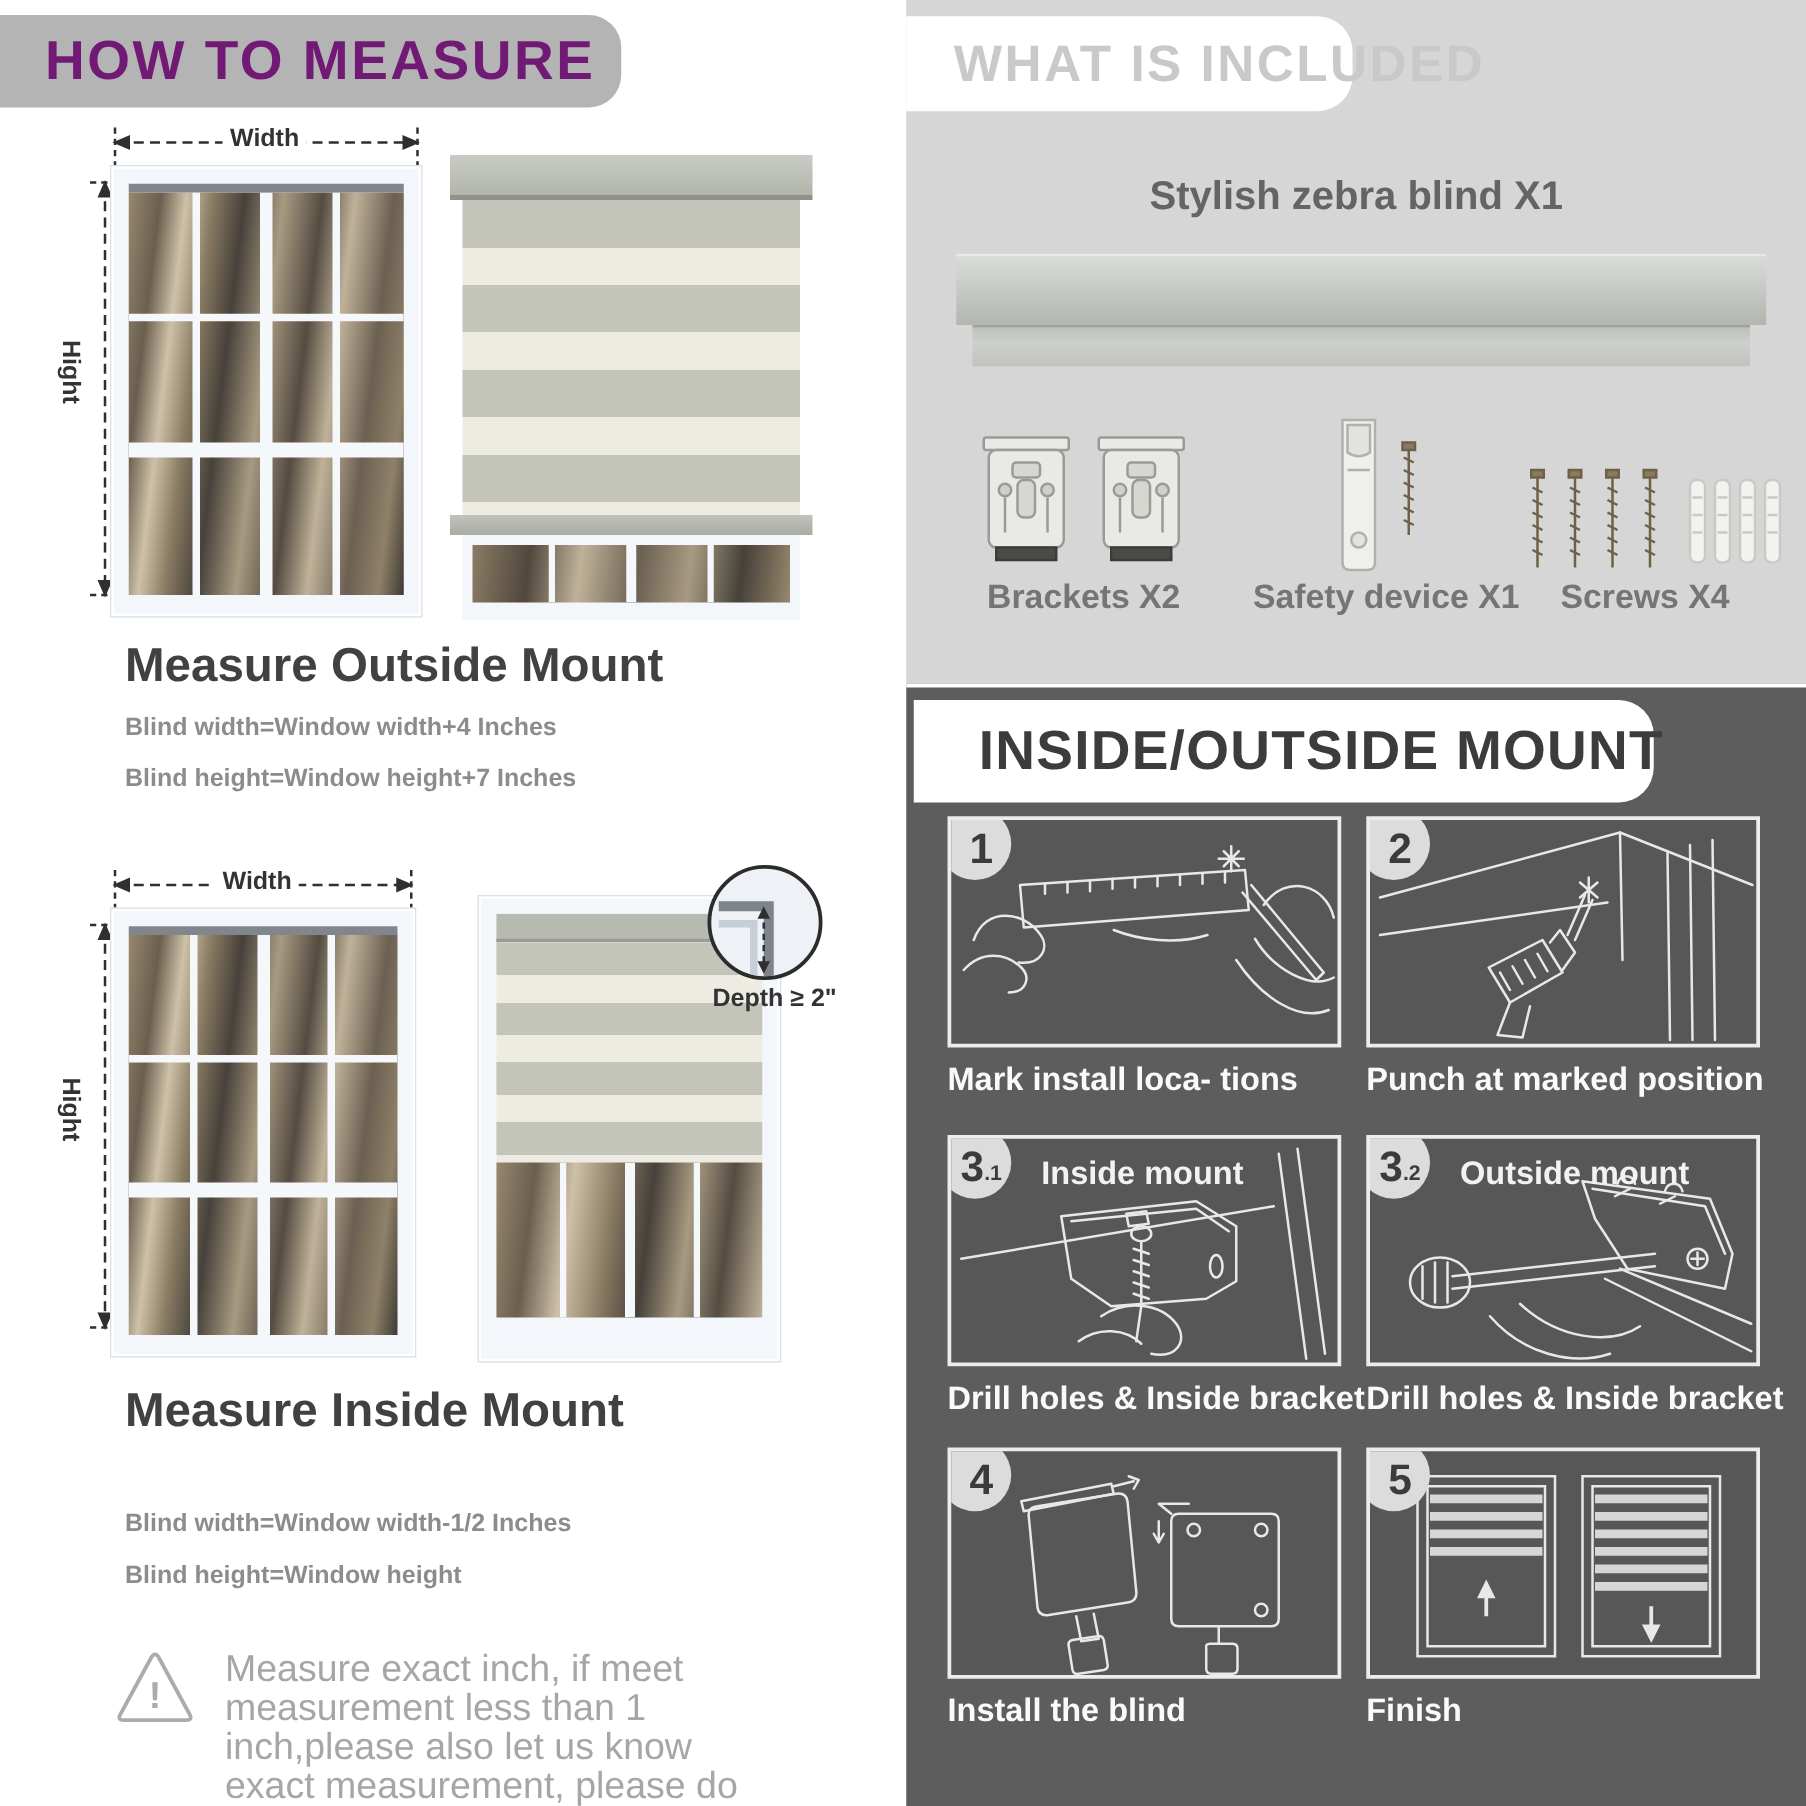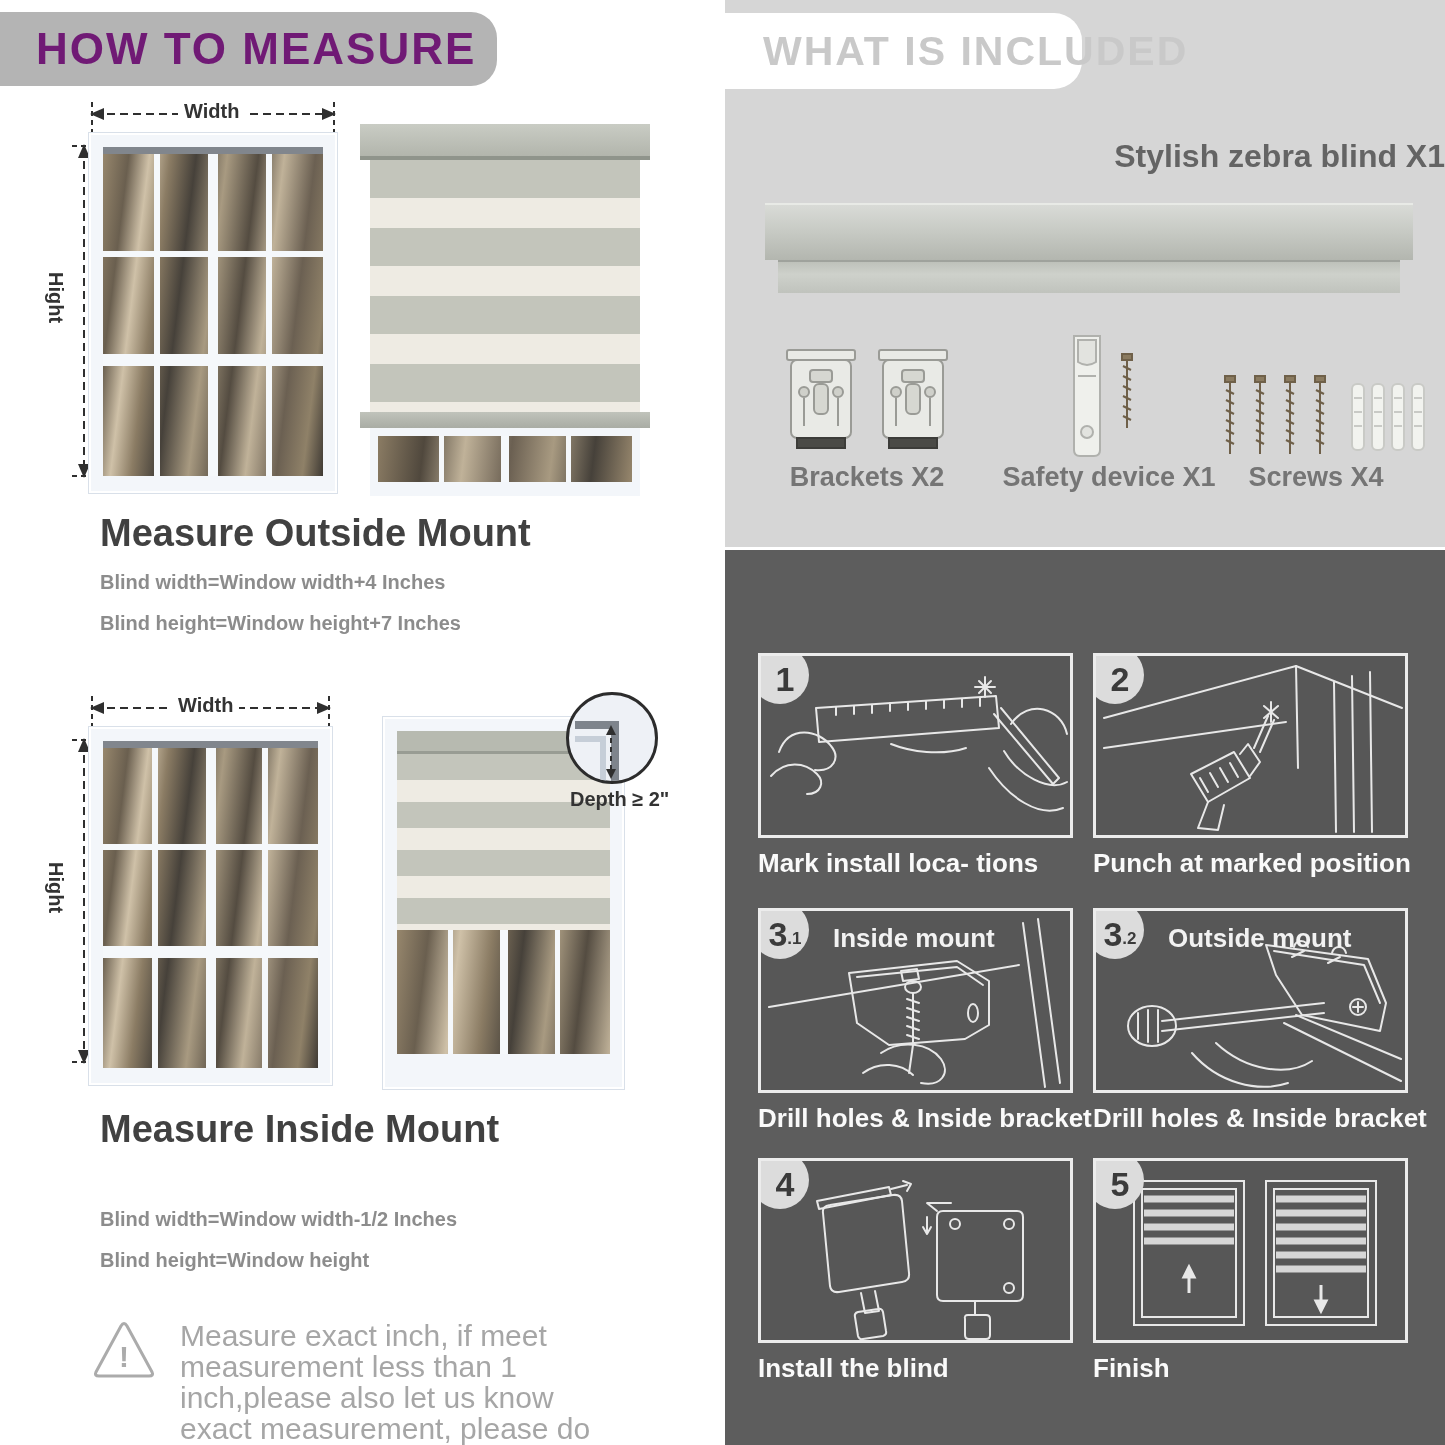--- a/index.html
+++ b/index.html
@@ -62,21 +62,21 @@
 
   .warn-text{font-size:30px;color:#a6a6a6;line-height:31px;font-weight:400;}
   .warn-glyph{font-size:30px;font-weight:700;color:#ababab;text-align:center;}
 
   
   .included{left:725px;top:0;width:720px;height:547px;background:#d6d6d6;}
   .pill{background:#ffffff;border-radius:0 28px 28px 0;}
   .included-title{left:0;top:13px;width:357px;height:76px;}
   .included-title span{display:block;line-height:76px;padding-left:38px;color:#c9c9c9;
                        font-size:41px;font-weight:700;letter-spacing:2px;white-space:nowrap;}
-  .blind-name{left:0;top:138px;width:720px;text-align:right;color:#646464;
+  .blind-name{left:0;top:138px;width:720px;text-align:center;color:#646464;
               font-size:32px;font-weight:700;}
   .prod-main{left:40px;top:203px;width:648px;height:57px;
              background:linear-gradient(180deg,#dadcd8 0%,#c7cac4 50%,#b3b6af 100%);
              box-shadow:inset 0 2px 0 #e8eae6;}
   .prod-lower{left:53px;top:260px;width:622px;height:33px;
              background:linear-gradient(180deg,#bec1ba 0%,#ced1cb 40%,#c0c3bd 100%);
              border-top:2px solid #9fa29c;box-sizing:border-box;}
   .item-caption{font-size:27px;font-weight:700;color:#757575;text-align:center;}
 
   
@@ -309,20 +309,23 @@
             <line x1="2" y1="14" x2="10" y2="14"></line>
             <line x1="2" y1="28" x2="10" y2="28"></line>
             <line x1="2" y1="42" x2="10" y2="42"></line>
           </g>
       </g>
     </svg>
     <div class="abs item-caption" style="left:506px;top:462px;width:170px;">Screws X4</div>
   </div>
 
   <div class="abs mount">
+    <div class="abs pill mount-title">
+      <span>INSIDE/OUTSIDE MOUNT</span>
+    </div>
 
     <div class="abs step-panel" style="left:33px;top:103px;">
       <svg class="art" viewBox="0 0 309 179">
         <g stroke="#e8e8e8" stroke-width="2" fill="none" stroke-linecap="round" stroke-linejoin="round">
           <path d="M55,52 L235,40 L238,72 L58,86 Z"></path>
           <path d="M75,51 L75,59 M93,50 L93,58 M111,49 L111,57 M129,47 L129,55 M147,46 L147,54 M165,45 L165,53 M183,44 L183,52 M201,43 L201,51 M219,42 L219,50"></path>
           <path d="M218,25 L230,37 M230,25 L218,37 M224,21 L224,41 M214,31 L234,31"></path>
           <path d="M240,52 L298,122 M233,58 L292,128 M298,122 L292,128"></path>
           <path d="M18,96 C28,68 58,74 70,90 C80,102 72,116 54,114"></path>
           <path d="M10,120 C24,104 44,106 56,118 C64,126 60,138 46,138"></path>

